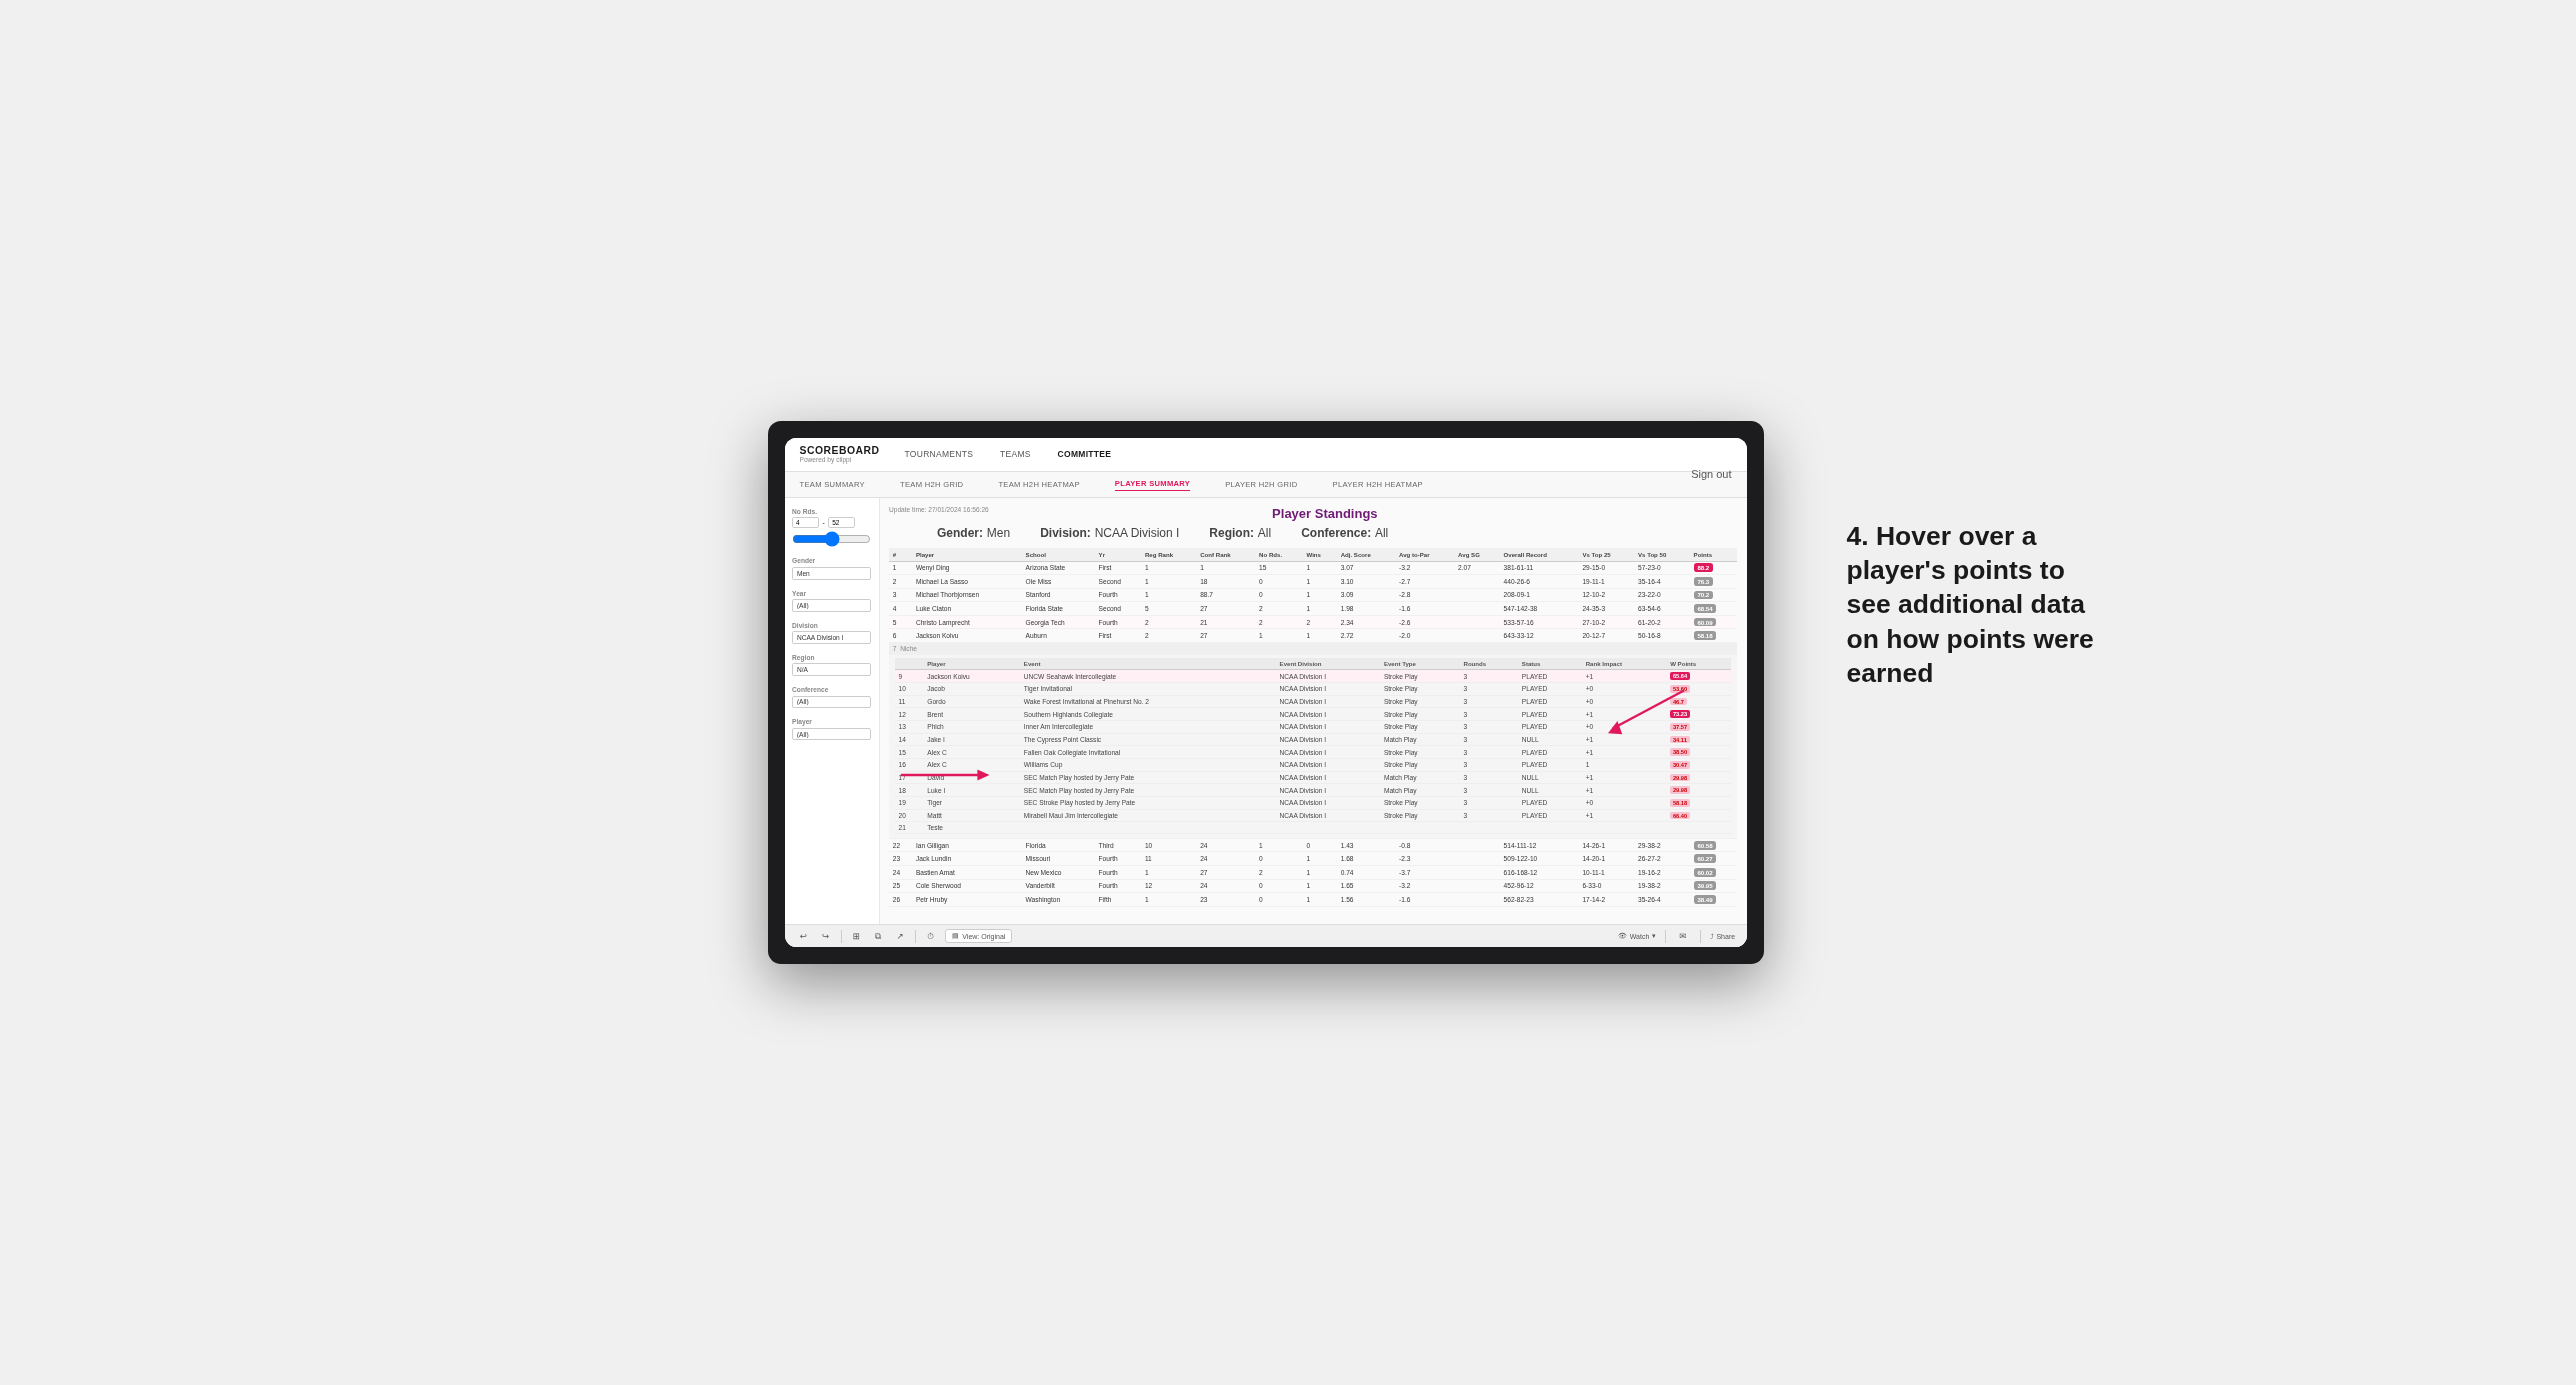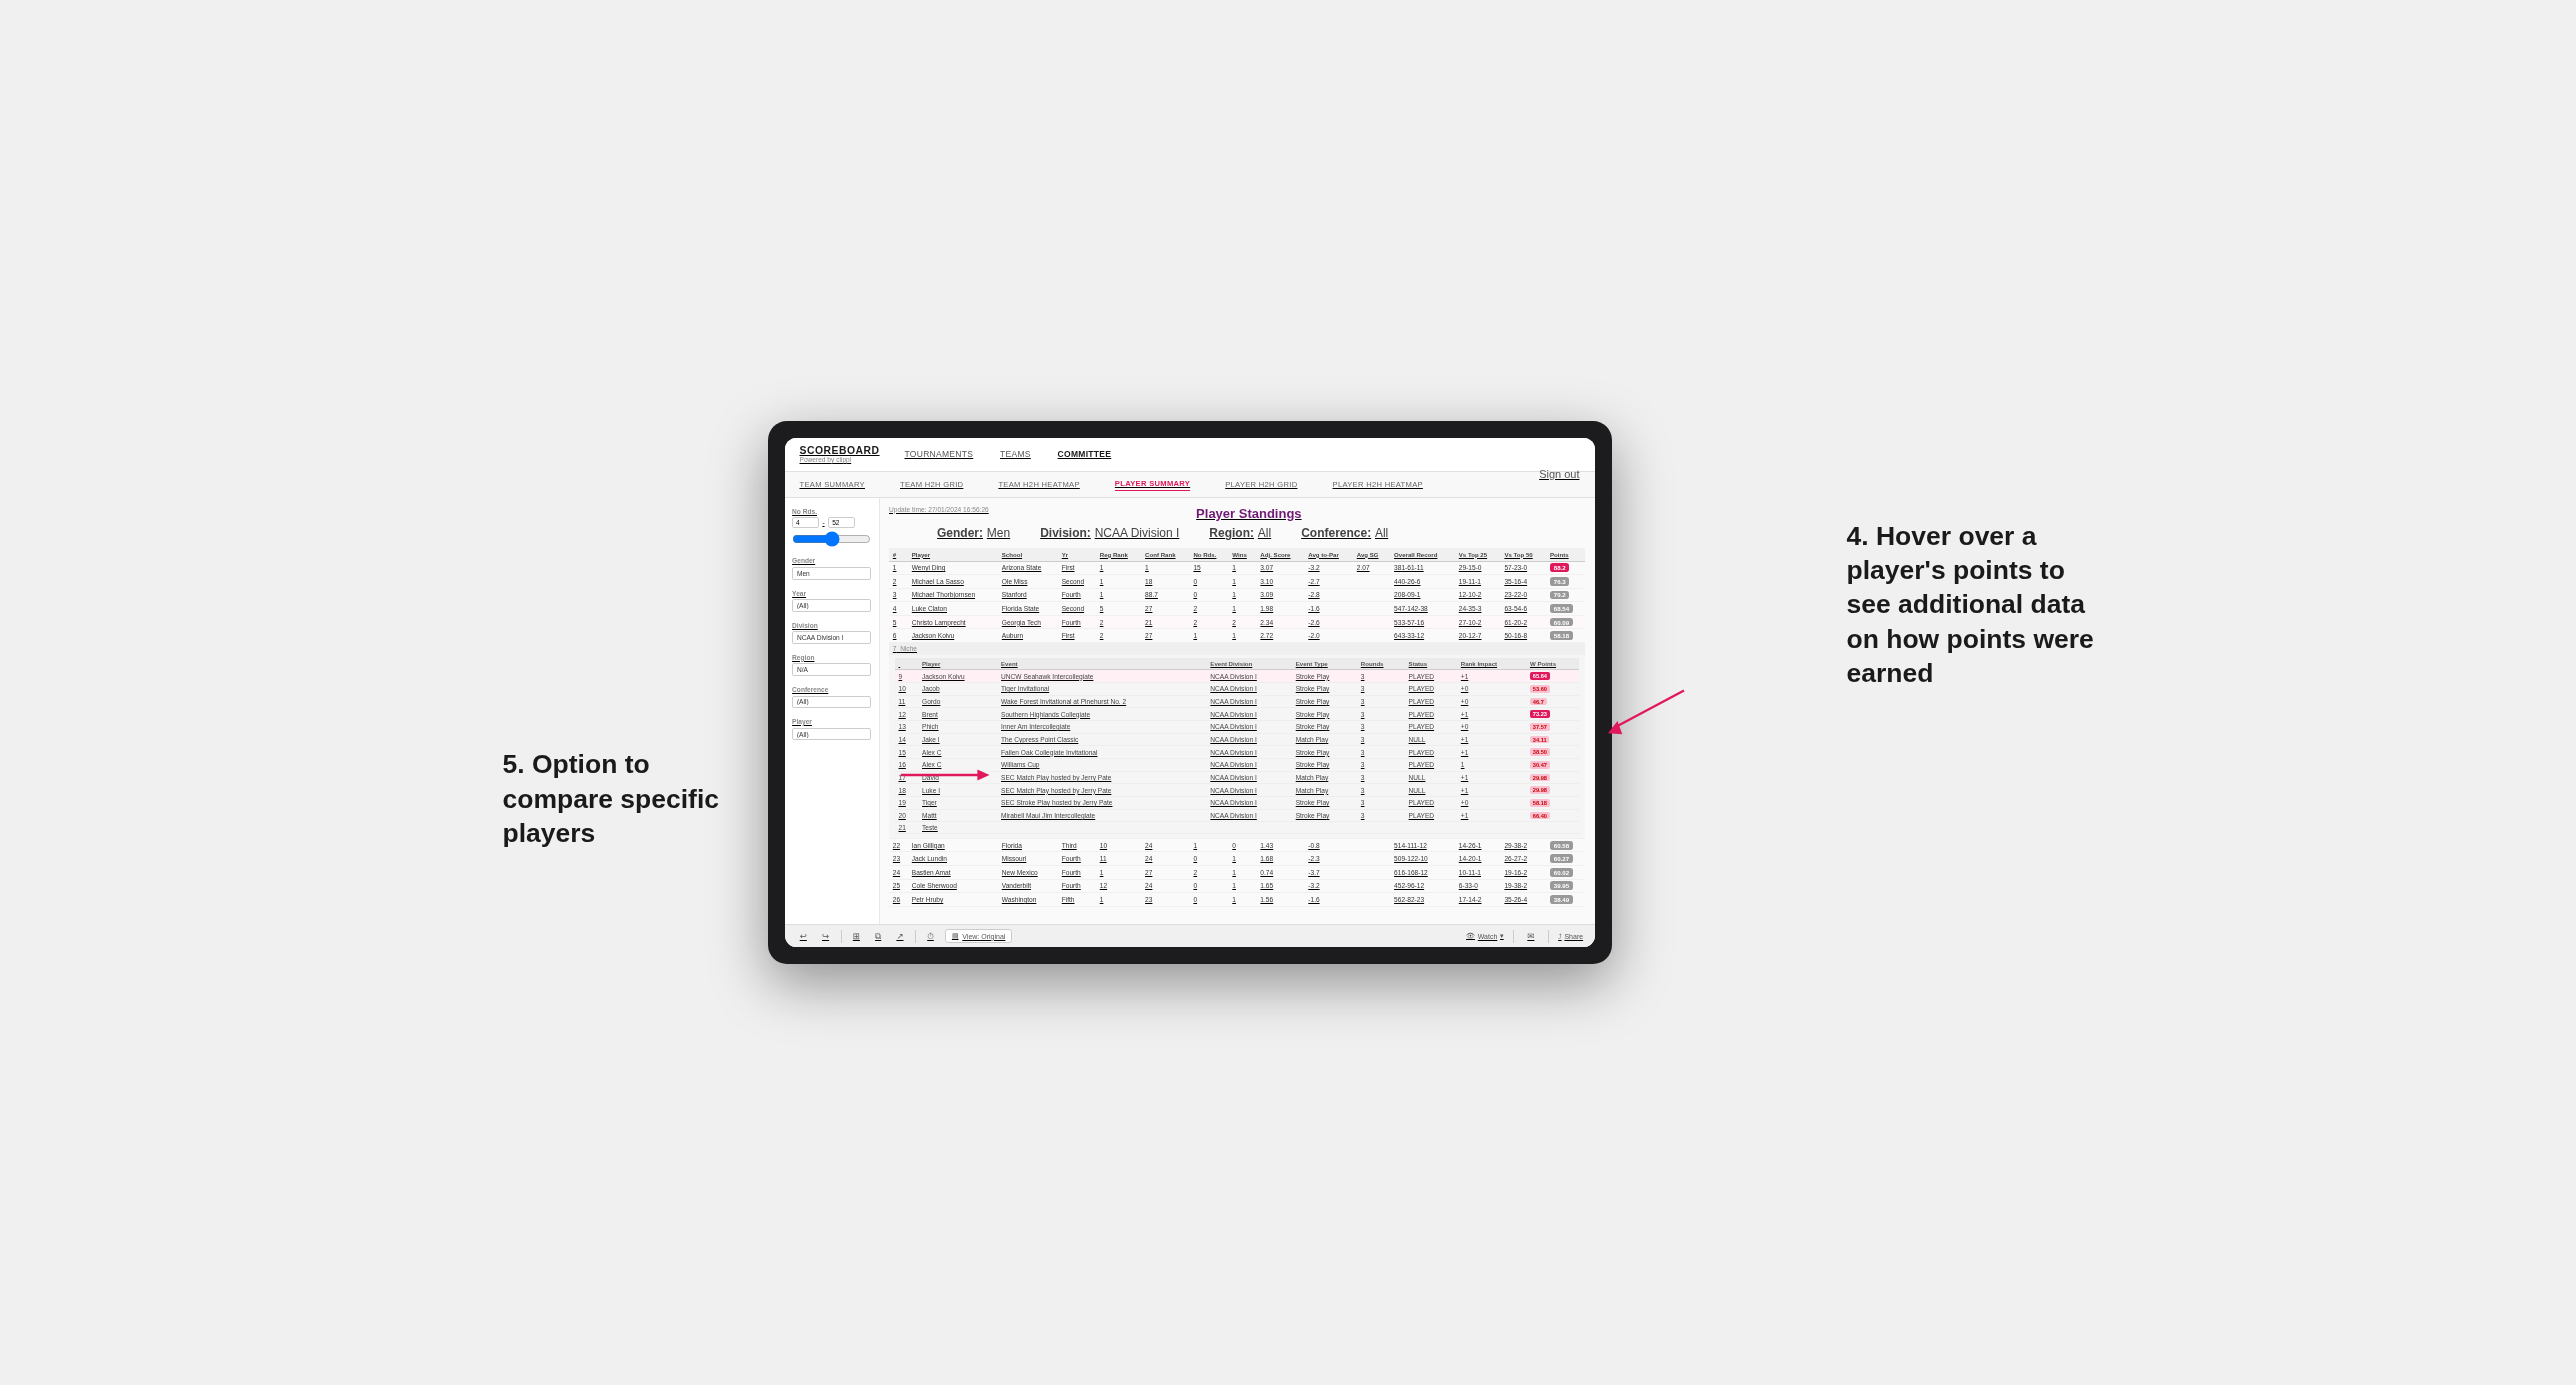--- a/index.html
+++ b/index.html
@@ -34,26 +34,25 @@
     }
 
     .annotation-left {
       left: -265px;
       bottom: 114px;
       width: 246px;
     }
 
     
     .tablet-frame {
-      width: 844px;
+      width: 996px;
       background: #1c1c1e;
-      border-radius: 19px;
+      border-radius: 13px;
       padding: 17px;
       box-shadow: 0 19px 57px rgba(0,0,0,0.4);
-      text-decoration: underline;
     }
 
     .tablet-screen {
       background: #ffffff;
       border-radius: 11.4px;
       overflow: hidden;
     }
 
     
     .top-nav {
@@ -402,21 +401,20 @@
       background: #fff8fb;
     }
   </style>
 </head>
 <body>
 
 <div class="outer-wrapper">
 
   <div class="annotation annotation-right">4. Hover over a player's points to see additional data on how points were earned</div>
 
-  <div class="annotation annotation-left">5. Option to compare specific players</div>
 
   <svg class="pink-arrow-right arrow-svg" style="position:absolute; right:125px; top:260px; width:76px; height:57px;" viewBox="0 0 80 60">
     <line x1="80" y1="10" x2="5" y2="50" stroke="#e0185c" stroke-width="2.5"></line>
     <polygon points="0,55 10,42 15,56" fill="#e0185c"></polygon>
   </svg>
 
   <svg class="pink-arrow-left arrow-svg" style="position:absolute; left:132px; bottom:175px; width:95px; height:28px;" viewBox="0 0 100 30">
     <line x1="0" y1="15" x2="88" y2="15" stroke="#e0185c" stroke-width="2.5"></line>
     <polygon points="95,15 82,9 82,21" fill="#e0185c"></polygon>
   </svg>

